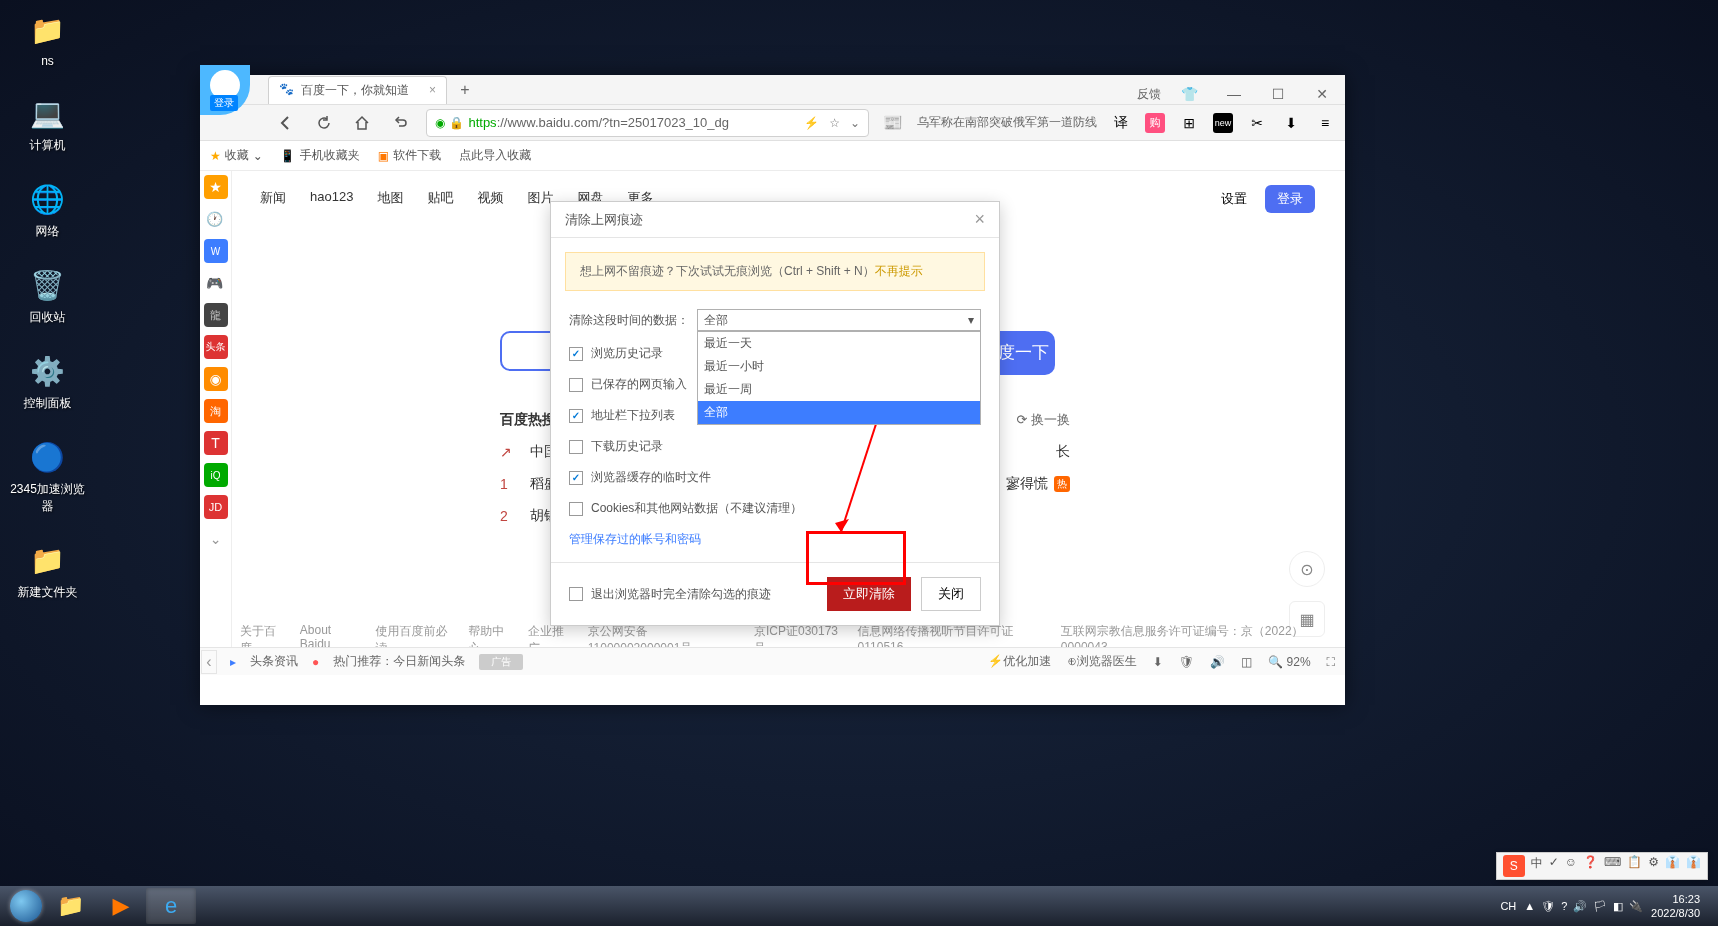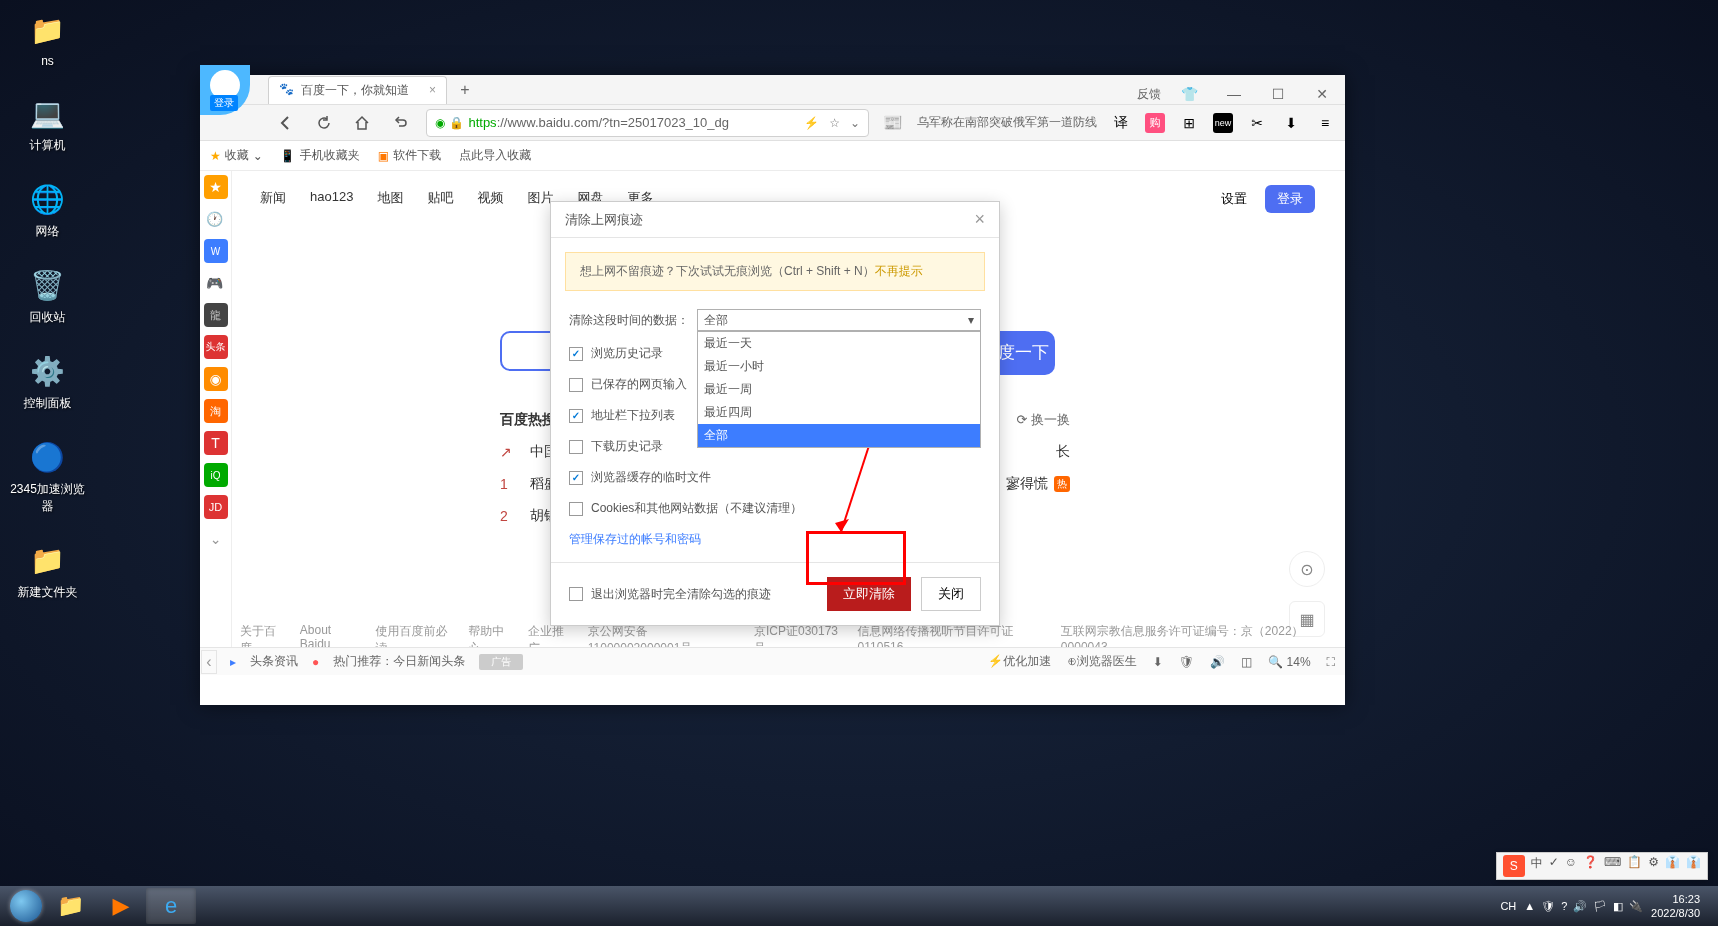--- a/index.html
+++ b/index.html
@@ -326,21 +326,20 @@
       <div class="dialog-body">
         <div class="time-row">
           <span>清除这段时间的数据：</span>
           <div class="time-select">
             <span>全部</span>
             <span>▾</span>
             <div class="dropdown">
               <div class="dropdown-item">最近一天</div>
               <div class="dropdown-item">最近一小时</div>
               <div class="dropdown-item">最近一周</div>
-              <div class="dropdown-item">最近四周</div>
               <div class="dropdown-item selected">全部</div>
             </div>
           </div>
         </div>
         <div class="checkbox-row">
             <span class="checkbox checked"></span>
             <span>浏览历史记录</span>
           </div>
         <div class="checkbox-row">
             <span class="checkbox"></span>
@@ -387,21 +386,21 @@
       <span style="color:#ff5555">●</span>
       <span>热门推荐：今日新闻头条</span>
       <span style="background:#ccc;color:white;padding:1px 12px;border-radius:2px;font-size:10px">广告</span>
       <div class="status-right">
         <span>⚡<span>优化加速</span></span>
         <span>⊕<span>浏览器医生</span></span>
         <span>⬇</span>
         <span>🛡</span>
         <span>🔊</span>
         <span>◫</span>
-        <span>🔍 <span>14%</span></span>
+        <span>🔍 <span>92%</span></span>
         <span>⛶</span>
       </div>
     </div>
   </div>
 </div>
 
 <div class="ime-bar">
   <span style="background:#ff5030;color:white;width:22px;height:22px;border-radius:3px;text-align:center;line-height:22px">S</span>
   <span>中</span>
   <span>✓</span>

